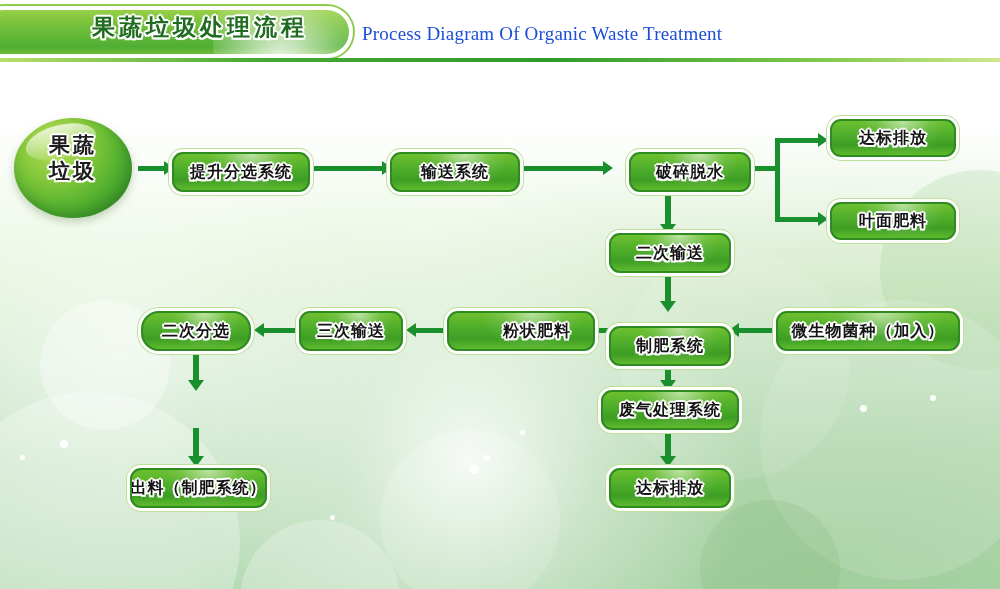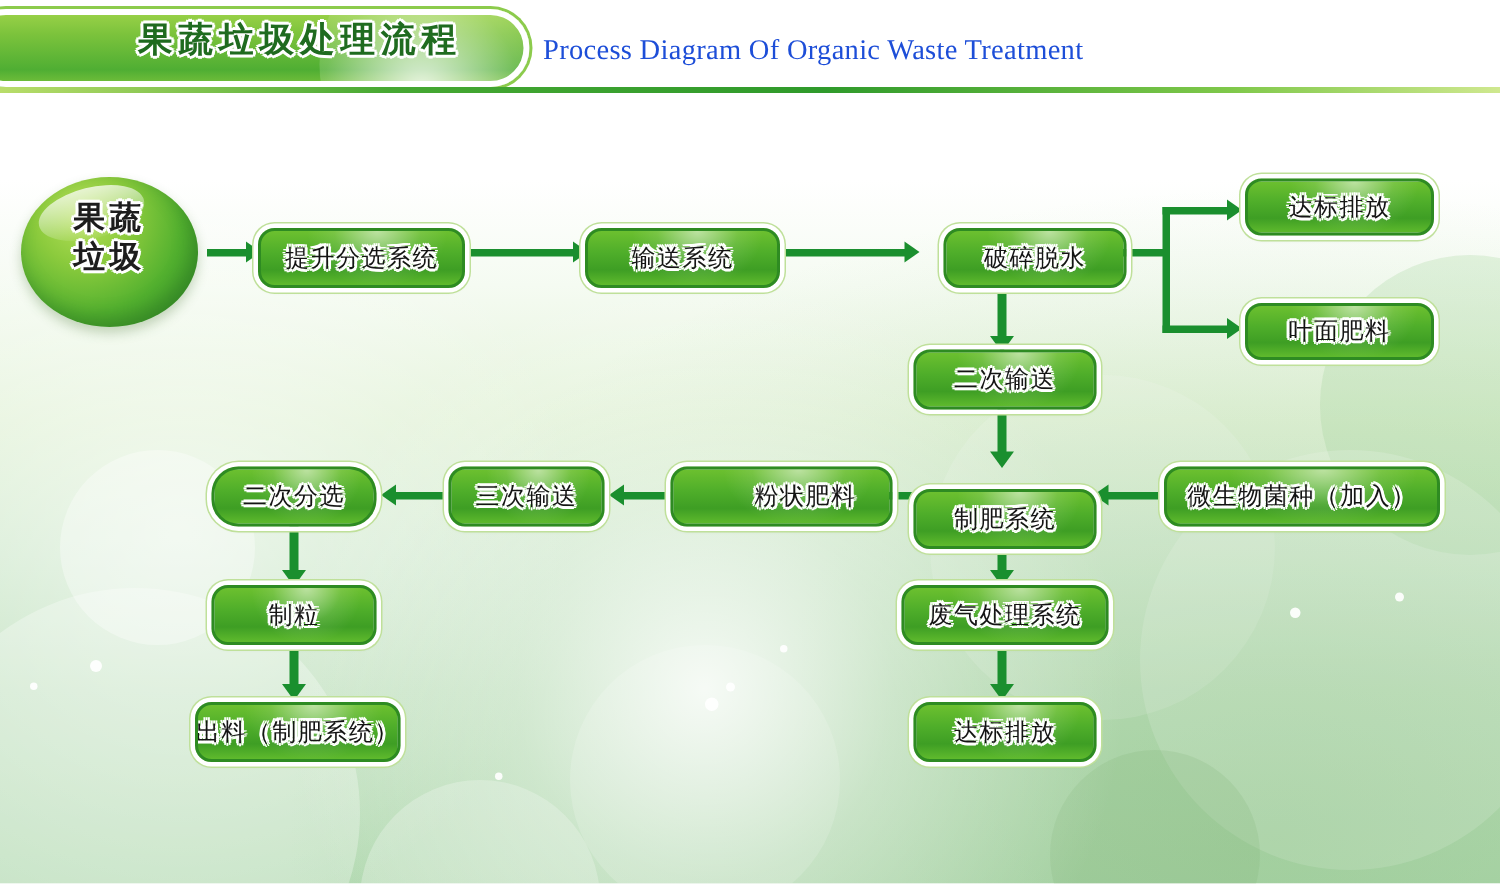--- a/index.html
+++ b/index.html
@@ -105,21 +105,21 @@
     overflow:hidden;
     display:flex;align-items:center;justify-content:center;
   }
   .node:after{
     content:"";position:absolute;left:18%;top:-120%;width:80%;height:240%;
     background:radial-gradient(ellipse at 50% 50%, rgba(255,255,255,0.55) 0%, rgba(255,255,255,0.10) 38%, rgba(255,255,255,0) 62%);
     pointer-events:none;
   }
   .node .txt{
     position:relative;z-index:2;
-    font-size:16px;font-weight:normal;letter-spacing:1px;color:#141414;
+    font-size:16px;font-weight:bold;letter-spacing:1px;color:#141414;
     white-space:nowrap;
     text-shadow:2px 0 0 #fff,-2px 0 0 #fff,0 2px 0 #fff,0 -2px 0 #fff,
       1.5px 1.5px 0 #fff,-1.5px 1.5px 0 #fff,1.5px -1.5px 0 #fff,-1.5px -1.5px 0 #fff;
   }
 
   
   .ln{position:absolute;background:#1a8f2e;}
   .ah{position:absolute;width:0;height:0;}
   .ah-r{border-top:7px solid transparent;border-bottom:7px solid transparent;border-left:10px solid #1a8f2e;}
   .ah-l{border-top:7px solid transparent;border-bottom:7px solid transparent;border-right:10px solid #1a8f2e;}
@@ -244,23 +244,20 @@
   </div>
 
   <div class="node" style="left:299px;top:311px;width:100px;height:36px;">
     <span class="txt">三次输送</span>
   </div>
 
   <div class="node" style="left:141px;top:311px;width:106px;height:36px;border-radius:18px;">
     <span class="txt">二次分选</span>
   </div>
 
-  <div class="node" style="left:141px;top:390px;width:106px;height:36px;">
-    <span class="txt">制粒</span>
-  </div>
 
   <div class="node" style="left:130px;top:468px;width:133px;height:36px;">
     <span class="txt">出料（制肥系统）</span>
   </div>
 
   <div class="node" style="left:601px;top:390px;width:134px;height:36px;">
     <span class="txt">废气处理系统</span>
   </div>
 
   <div class="node" style="left:609px;top:468px;width:118px;height:36px;">

